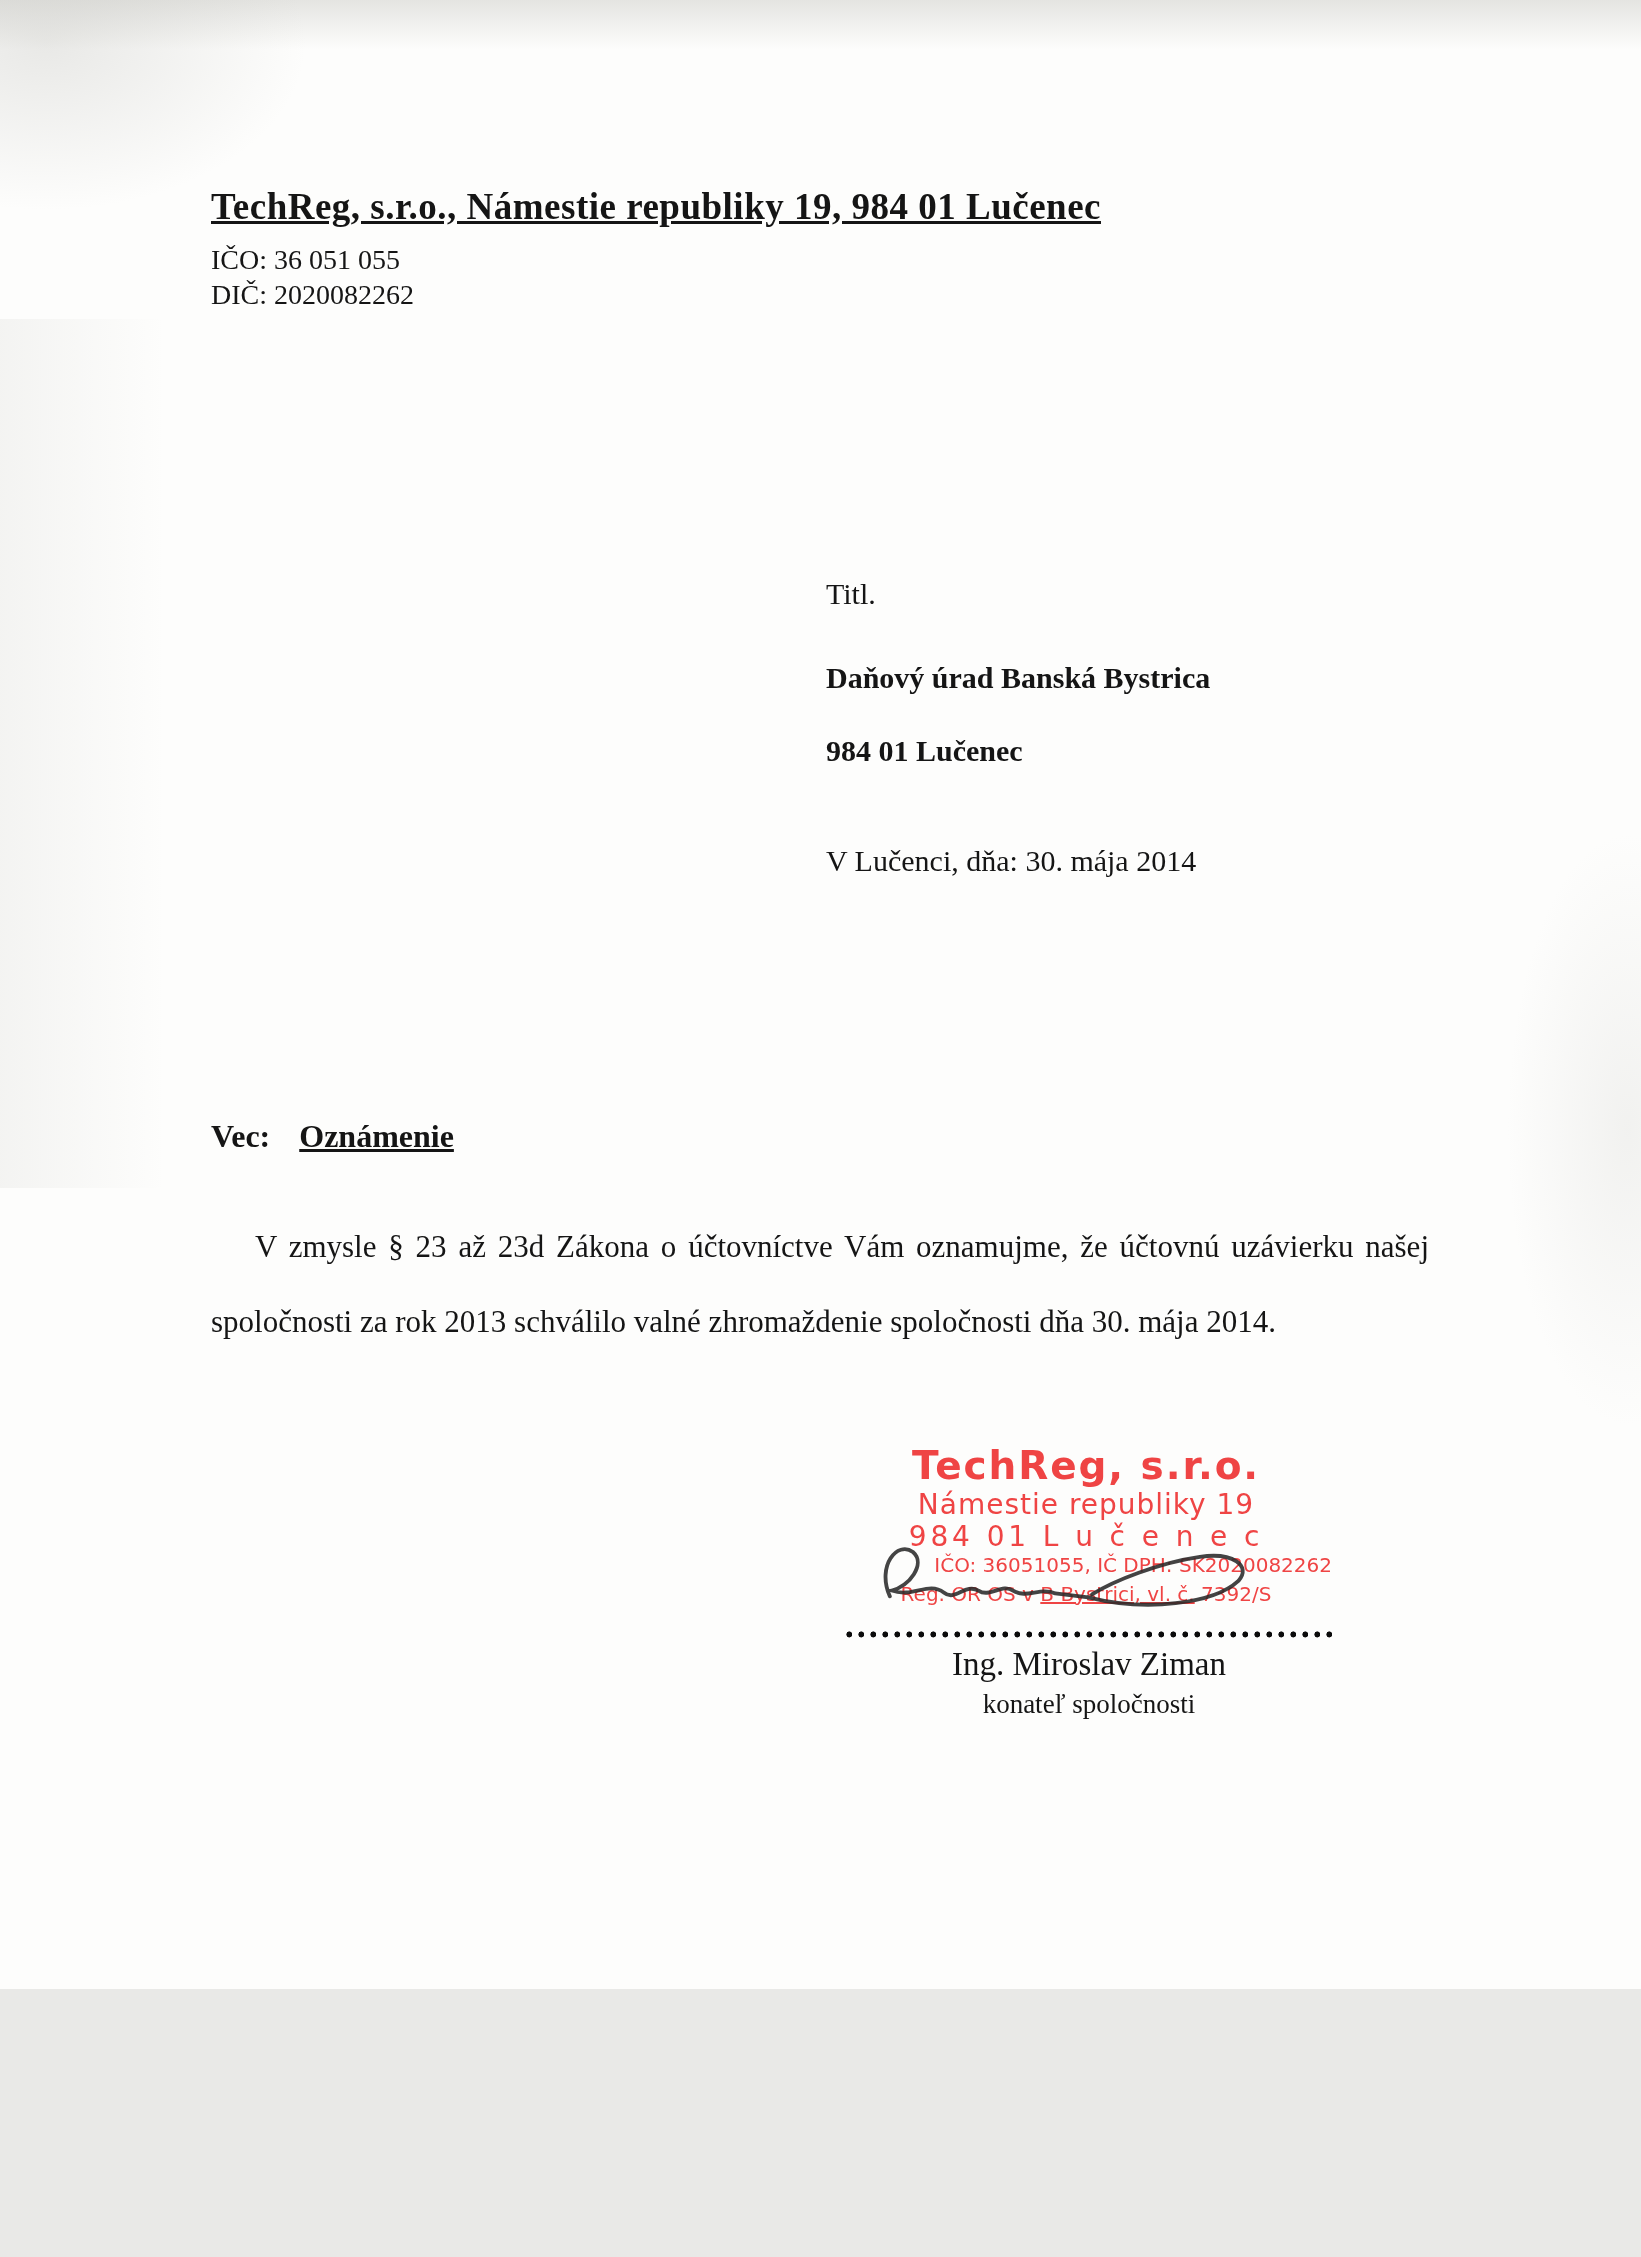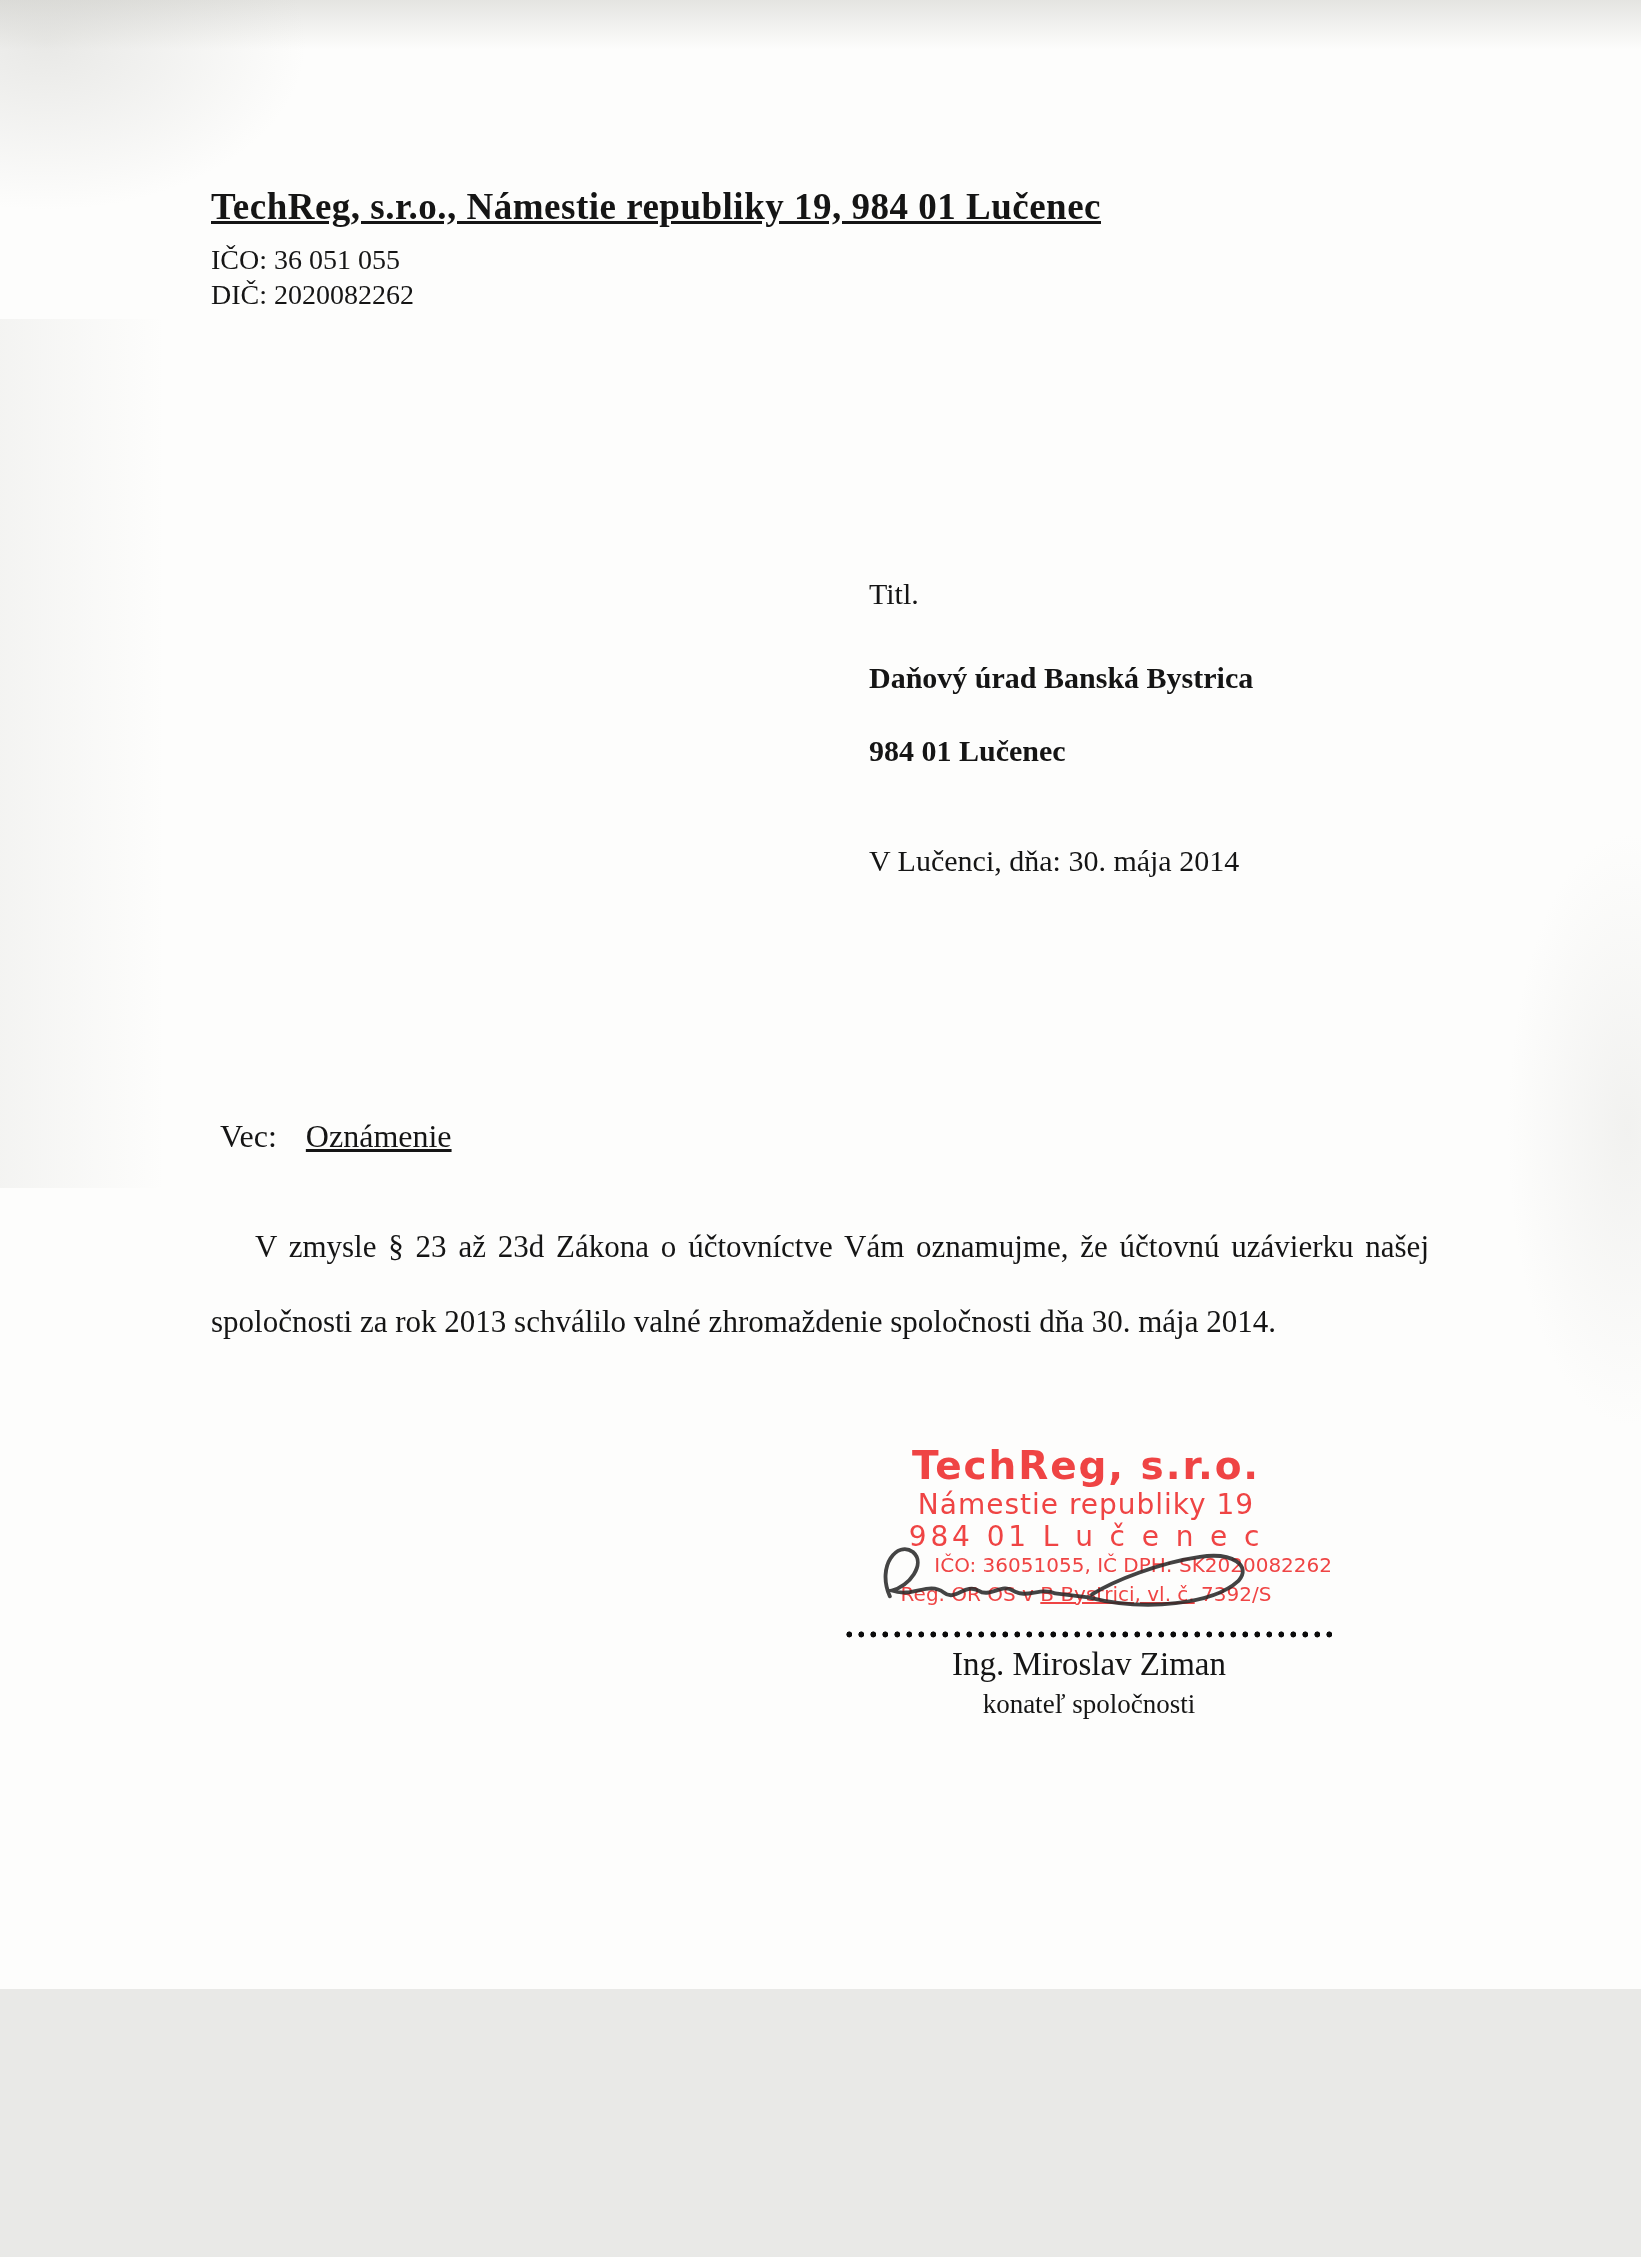--- a/index.html
+++ b/index.html
@@ -39,28 +39,28 @@
     font-size: 37px;
     font-weight: bold;
     text-decoration: underline;
     letter-spacing: 0.5px;
     margin-bottom: 13.5px;
     white-space: nowrap;
   }
   .letterhead-id { font-size: 28px; line-height: 35px; }
 
   
-  .recipient { position: absolute; left: 869px; top: 574px; font-size: 30px; }
+  .recipient { position: absolute; left: 826px; top: 574px; font-size: 30px; }
   .recipient-salutation { line-height: 39px; margin-bottom: 44px; }
   .recipient-bold { font-weight: bold; line-height: 41px; }
   .recipient-city { font-weight: bold; line-height: 41px; margin-top: 32px; }
   .date-line { line-height: 39px; margin-top: 70px; }
 
   
-  .subject { position: absolute; left: 211px; top: 1118px; font-size: 32px; font-weight: normal; margin-left: 9px; }
+  .subject { position: absolute; left: 211px; top: 1118px; font-size: 32px; font-weight: bold; }
   .subject-value { text-decoration: underline; margin-left: 29px; }
 
   
   .body-paragraph {
     position: absolute; left: 211px; top: 1209px; width: 1218px;
     font-size: 31px; line-height: 75px;
     text-align: justify; text-indent: 44px;
   }
 
   

